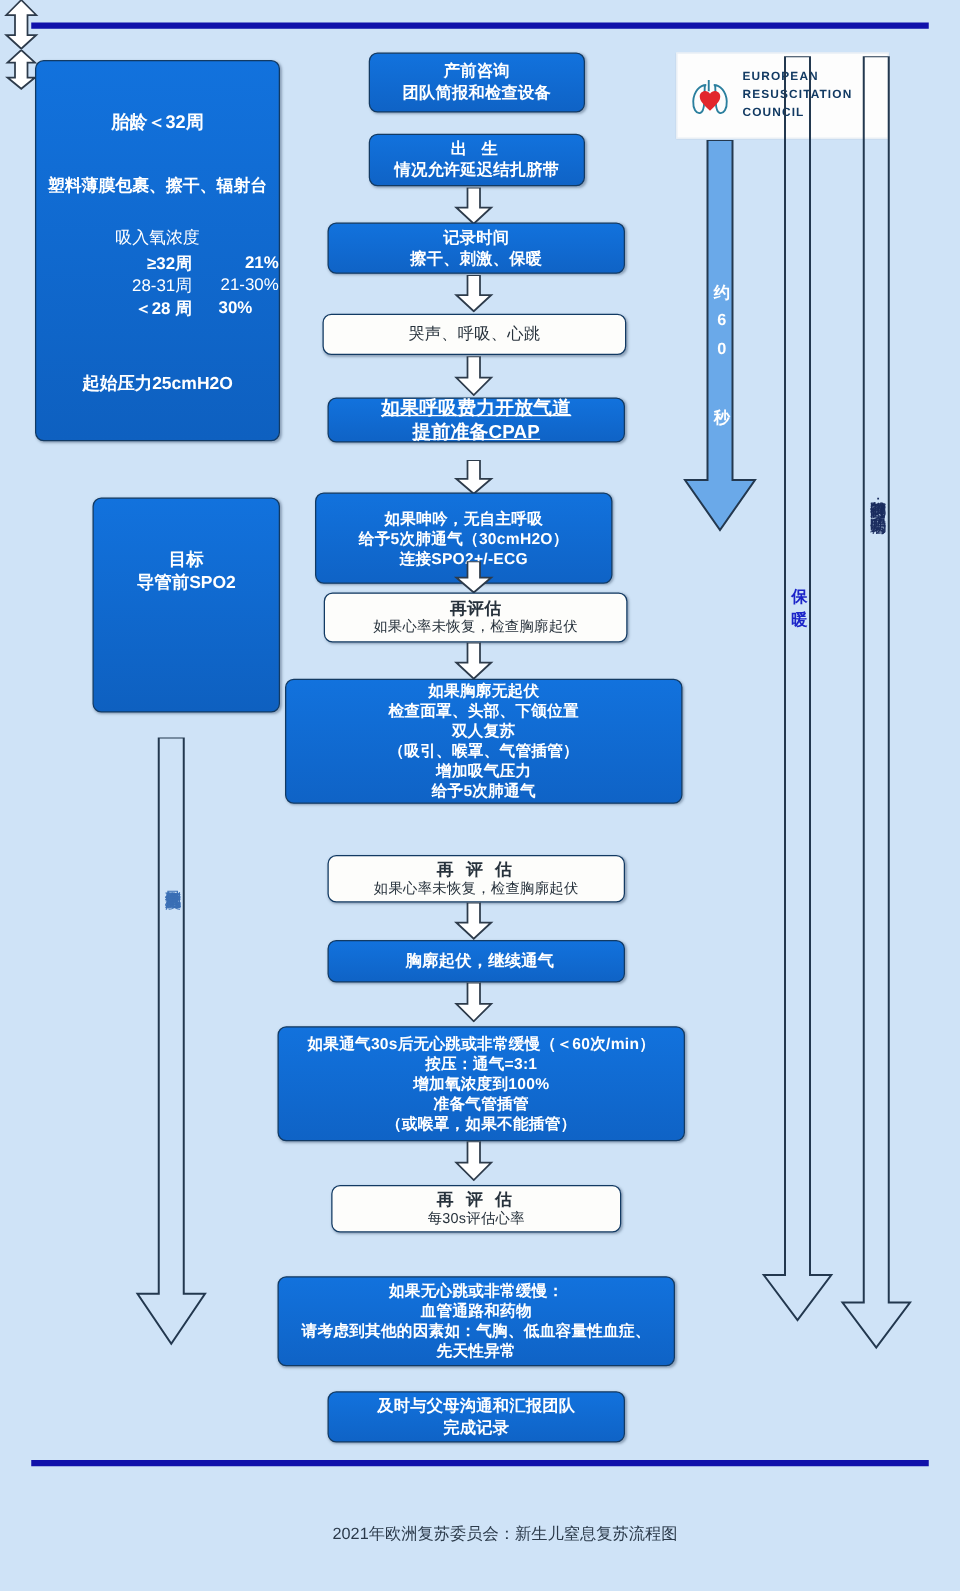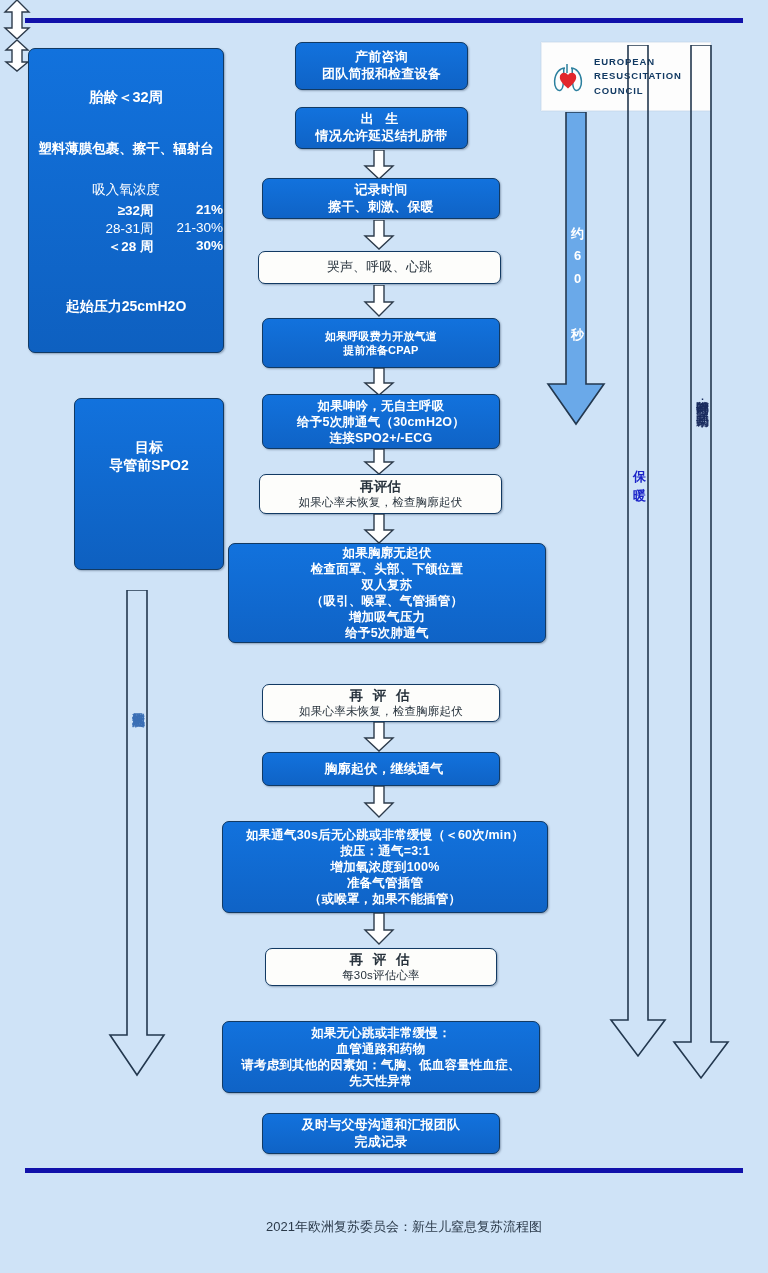--- a/index.html
+++ b/index.html
@@ -128,21 +128,21 @@
     <div style="display:flex;justify-content:center;">
       <span style="width:86px;text-align:right;font-weight:bold;font-size:13.5px;">≥32周</span>
       <span style="width:74px;text-align:right;font-weight:bold;font-size:13.5px;">21%</span>
     </div>
     <div style="display:flex;justify-content:center;">
       <span style="width:86px;text-align:right;font-weight:normal;font-size:13.5px;">28-31周</span>
       <span style="width:74px;text-align:right;font-weight:normal;font-size:13.5px;">21-30%</span>
     </div>
     <div style="display:flex;justify-content:center;">
       <span style="width:86px;text-align:right;font-weight:bold;font-size:13.5px;">＜28 周</span>
-      <span style="width:74px;text-align:right;font-weight:bold;font-size:13.5px;">30%</span>
+      <span style="width:74px;text-align:center;font-weight:bold;font-size:13.5px;">30%</span>
     </div>
   </div>
   <div class="t" style="margin-top:42px;font-size:14px;">起始压力25cmH2O</div>
 </div>
 
 <div class="panel" style="left:74px;top:398px;width:150px;height:172px;font-size:14px;display:flex;flex-direction:column;align-items:center;justify-content:flex-start;">
   <div style="margin-top:40px;font-weight:bold;">目标</div>
   <div style="font-weight:bold;">导管前SPO2</div>
 </div>
 
@@ -176,32 +176,32 @@
 <div class="box white" style="left:258px;top:251px;width:243px;height:33px;font-size:13px;">
   <span class="ln">哭声、呼吸、心跳</span>
 </div>
 
 <div class="arrow-down" style="left:362px;top:285px;">
   <svg width="34" height="32" viewBox="0 0 34 32">
     <path d="M12 0 H22 V17 H31 L17 31 L3 17 H12 Z" fill="#ffffff" stroke="#2d3b4b" stroke-width="1.4"></path>
   </svg>
 </div>
 
-<div class="box" style="left:262px;top:318px;width:238px;height:50px;font-size:11px;">
+<div class="box" style="left:262px;top:318px;width:238px;height:36px;font-size:15px;text-decoration:underline;">
   <span class="ln">如果呼吸费力开放气道</span>
   <span class="ln">提前准备CPAP</span>
 </div>
 
 <div class="arrow-down" style="left:362px;top:368px;">
   <svg width="34" height="28" viewBox="0 0 34 28">
     <path d="M12 0 H22 V15 H31 L17 27 L3 15 H12 Z" fill="#ffffff" stroke="#2d3b4b" stroke-width="1.4"></path>
   </svg>
 </div>
 
-<div class="box" style="left:262px;top:394px;width:238px;height:55px;font-size:12.5px;">
+<div class="box" style="left:252px;top:394px;width:238px;height:73px;font-size:12.5px;">
   <span class="ln">如果呻吟，无自主呼吸</span>
   <span class="ln">给予5次肺通气（30cmH2O）</span>
   <span class="ln">连接SPO2+/-ECG</span>
 </div>
 
 <div class="arrow-down" style="left:362px;top:449px;">
   <svg width="34" height="26" viewBox="0 0 34 26">
     <path d="M12 0 H22 V13 H31 L17 25 L3 13 H12 Z" fill="#ffffff" stroke="#2d3b4b" stroke-width="1.4"></path>
   </svg>
 </div>

